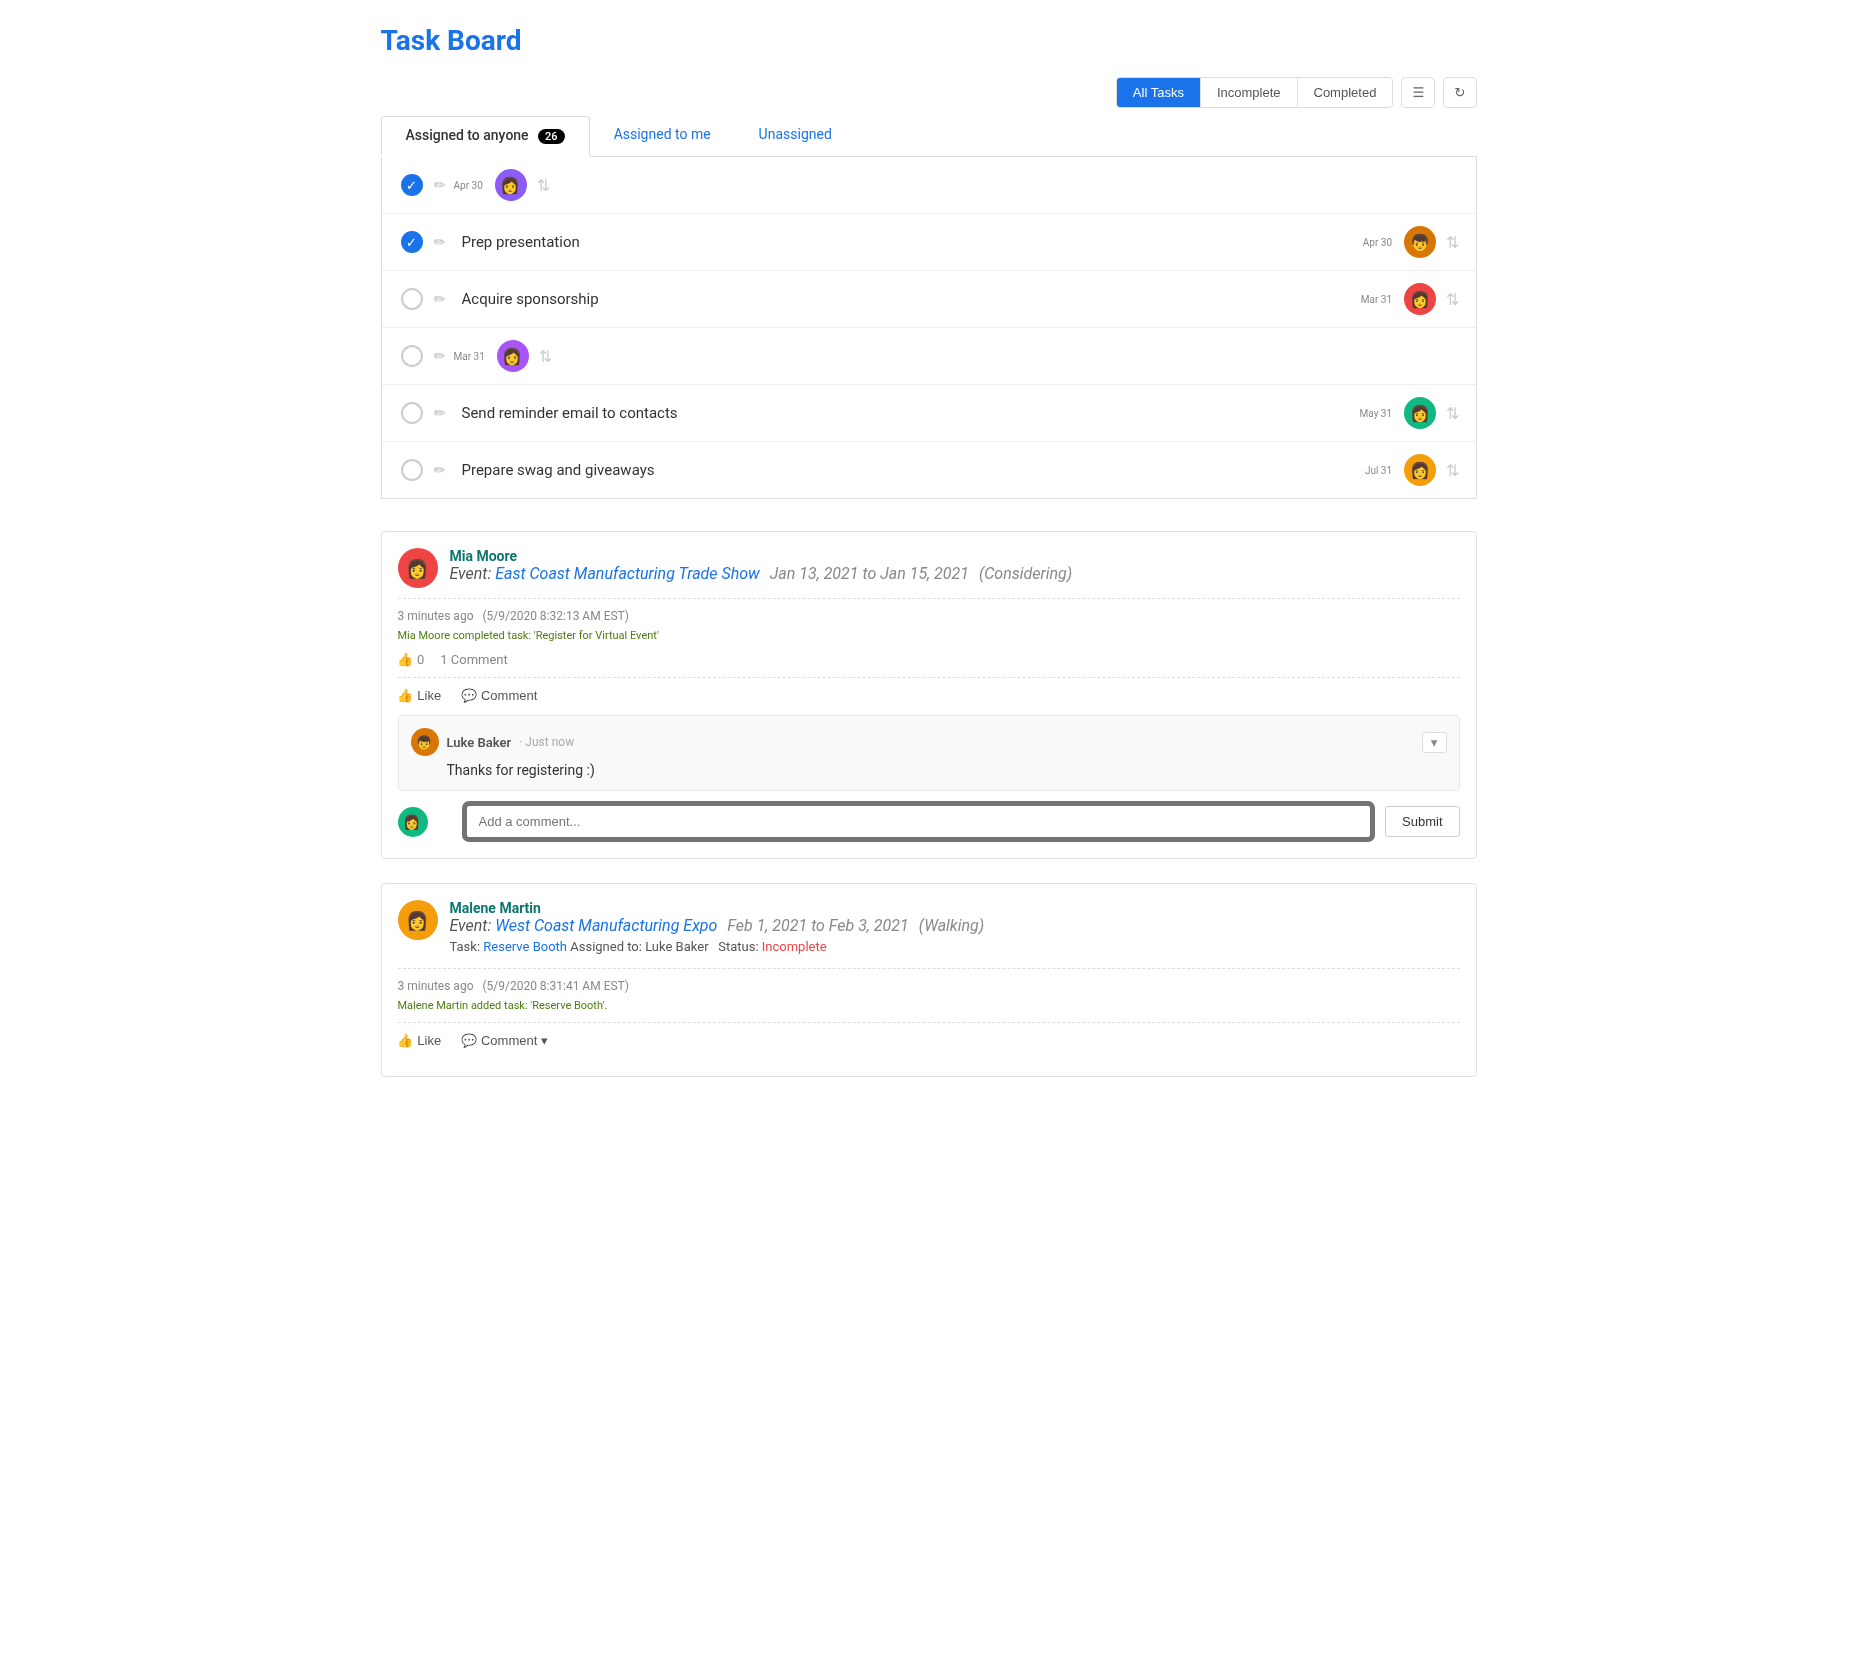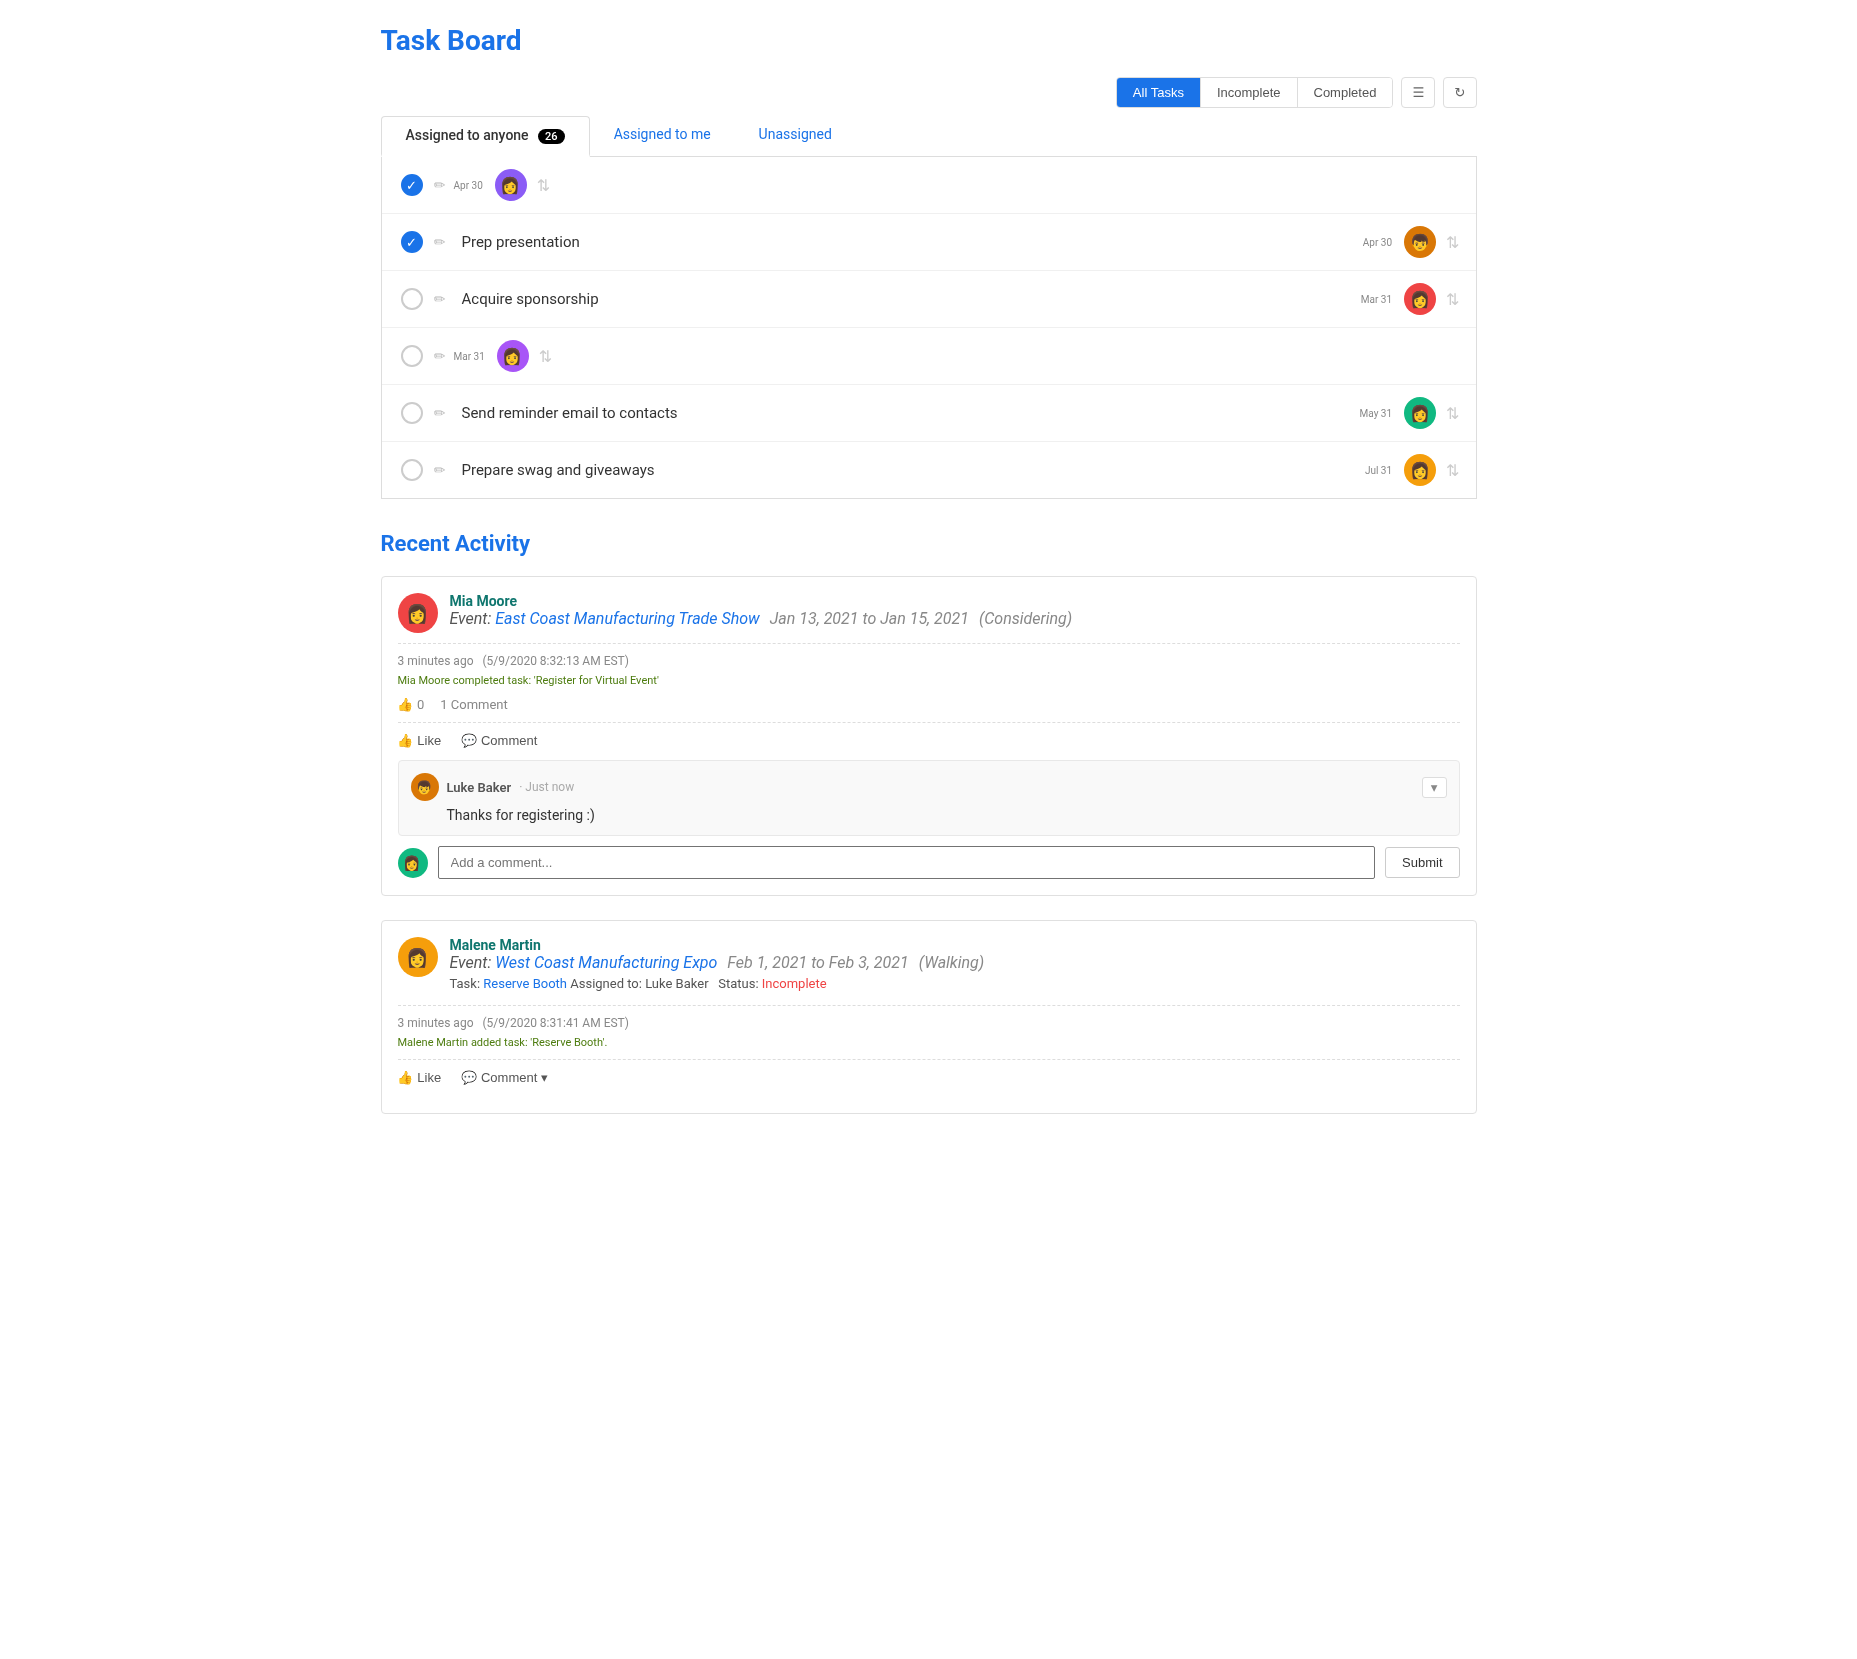--- a/index.html
+++ b/index.html
@@ -65,21 +65,21 @@
     .activity-action-btn { display: flex; align-items: center; gap: 6px; color: #555; cursor: pointer; font-size: 13px; background: none; border: none; }
     .comment-block { background: #f9f9f9; border: 1px solid #e8e8e8; border-radius: 4px; padding: 12px; margin-top: 8px; }
     .comment-user-row { display: flex; align-items: center; gap: 8px; margin-bottom: 6px; }
     .comment-avatar { width: 28px; height: 28px; border-radius: 50%; display: flex; align-items: center; justify-content: center; font-size: 13px; }
     .comment-username { font-size: 13px; color: #555; font-weight: 600; }
     .comment-time { font-size: 12px; color: #aaa; }
     .comment-dropdown { margin-left: auto; background: #fff; border: 1px solid #ddd; border-radius: 3px; padding: 2px 8px; cursor: pointer; color: #888; }
     .comment-text { font-size: 14px; color: #333; padding-left: 36px; }
     .add-comment-row { display: flex; align-items: center; gap: 10px; margin-top: 10px; }
     .add-comment-avatar { width: 30px; height: 30px; border-radius: 50%; display: flex; align-items: center; justify-content: center; font-size: 14px; flex-shrink: 0; }
-    .add-comment-input { flex: 1; border: 1px solid #737373; border-radius: 2px; padding: 8px 12px; font-size: 13px; outline: none; color: #555; }
+    .add-comment-input { flex: 1; border: 5px solid #737373; border-radius: 7px; padding: 8px 12px; font-size: 13px; outline: none; color: #555; margin-left: 24px; }
     .submit-btn { background: #fff; border: 1px solid #ccc; border-radius: 3px; padding: 7px 16px; cursor: pointer; font-size: 13px; color: #333; }
   </style>
 </head>
 <body>
 
 <div class="container">
 
   <h1 class="page-title">Task Board</h1>
 
   <div class="header-controls">
@@ -167,21 +167,20 @@
       </div>
     </div>
     <div class="task-edit">✏</div>
     <div class="task-name">Prepare swag and giveaways</div>
     <div class="task-date">Jul 31</div>
     <div class="task-avatar av6">👩</div>
     <div class="task-drag">⇅</div>
   </div>
     </div>
 
-  <div class="section-title">Recent Activity</div>
 
   <div id="activity-container">
       <div class="activity-card">
     <div class="activity-user-row">
       <div class="activity-avatar av3">👩</div>
       <div>
         <div class="activity-user-name">Mia Moore</div>
         <div class="activity-event-row">
           <span>Event: </span>
           <a class="activity-event-link" href="#">East Coast Manufacturing Trade Show</a>

